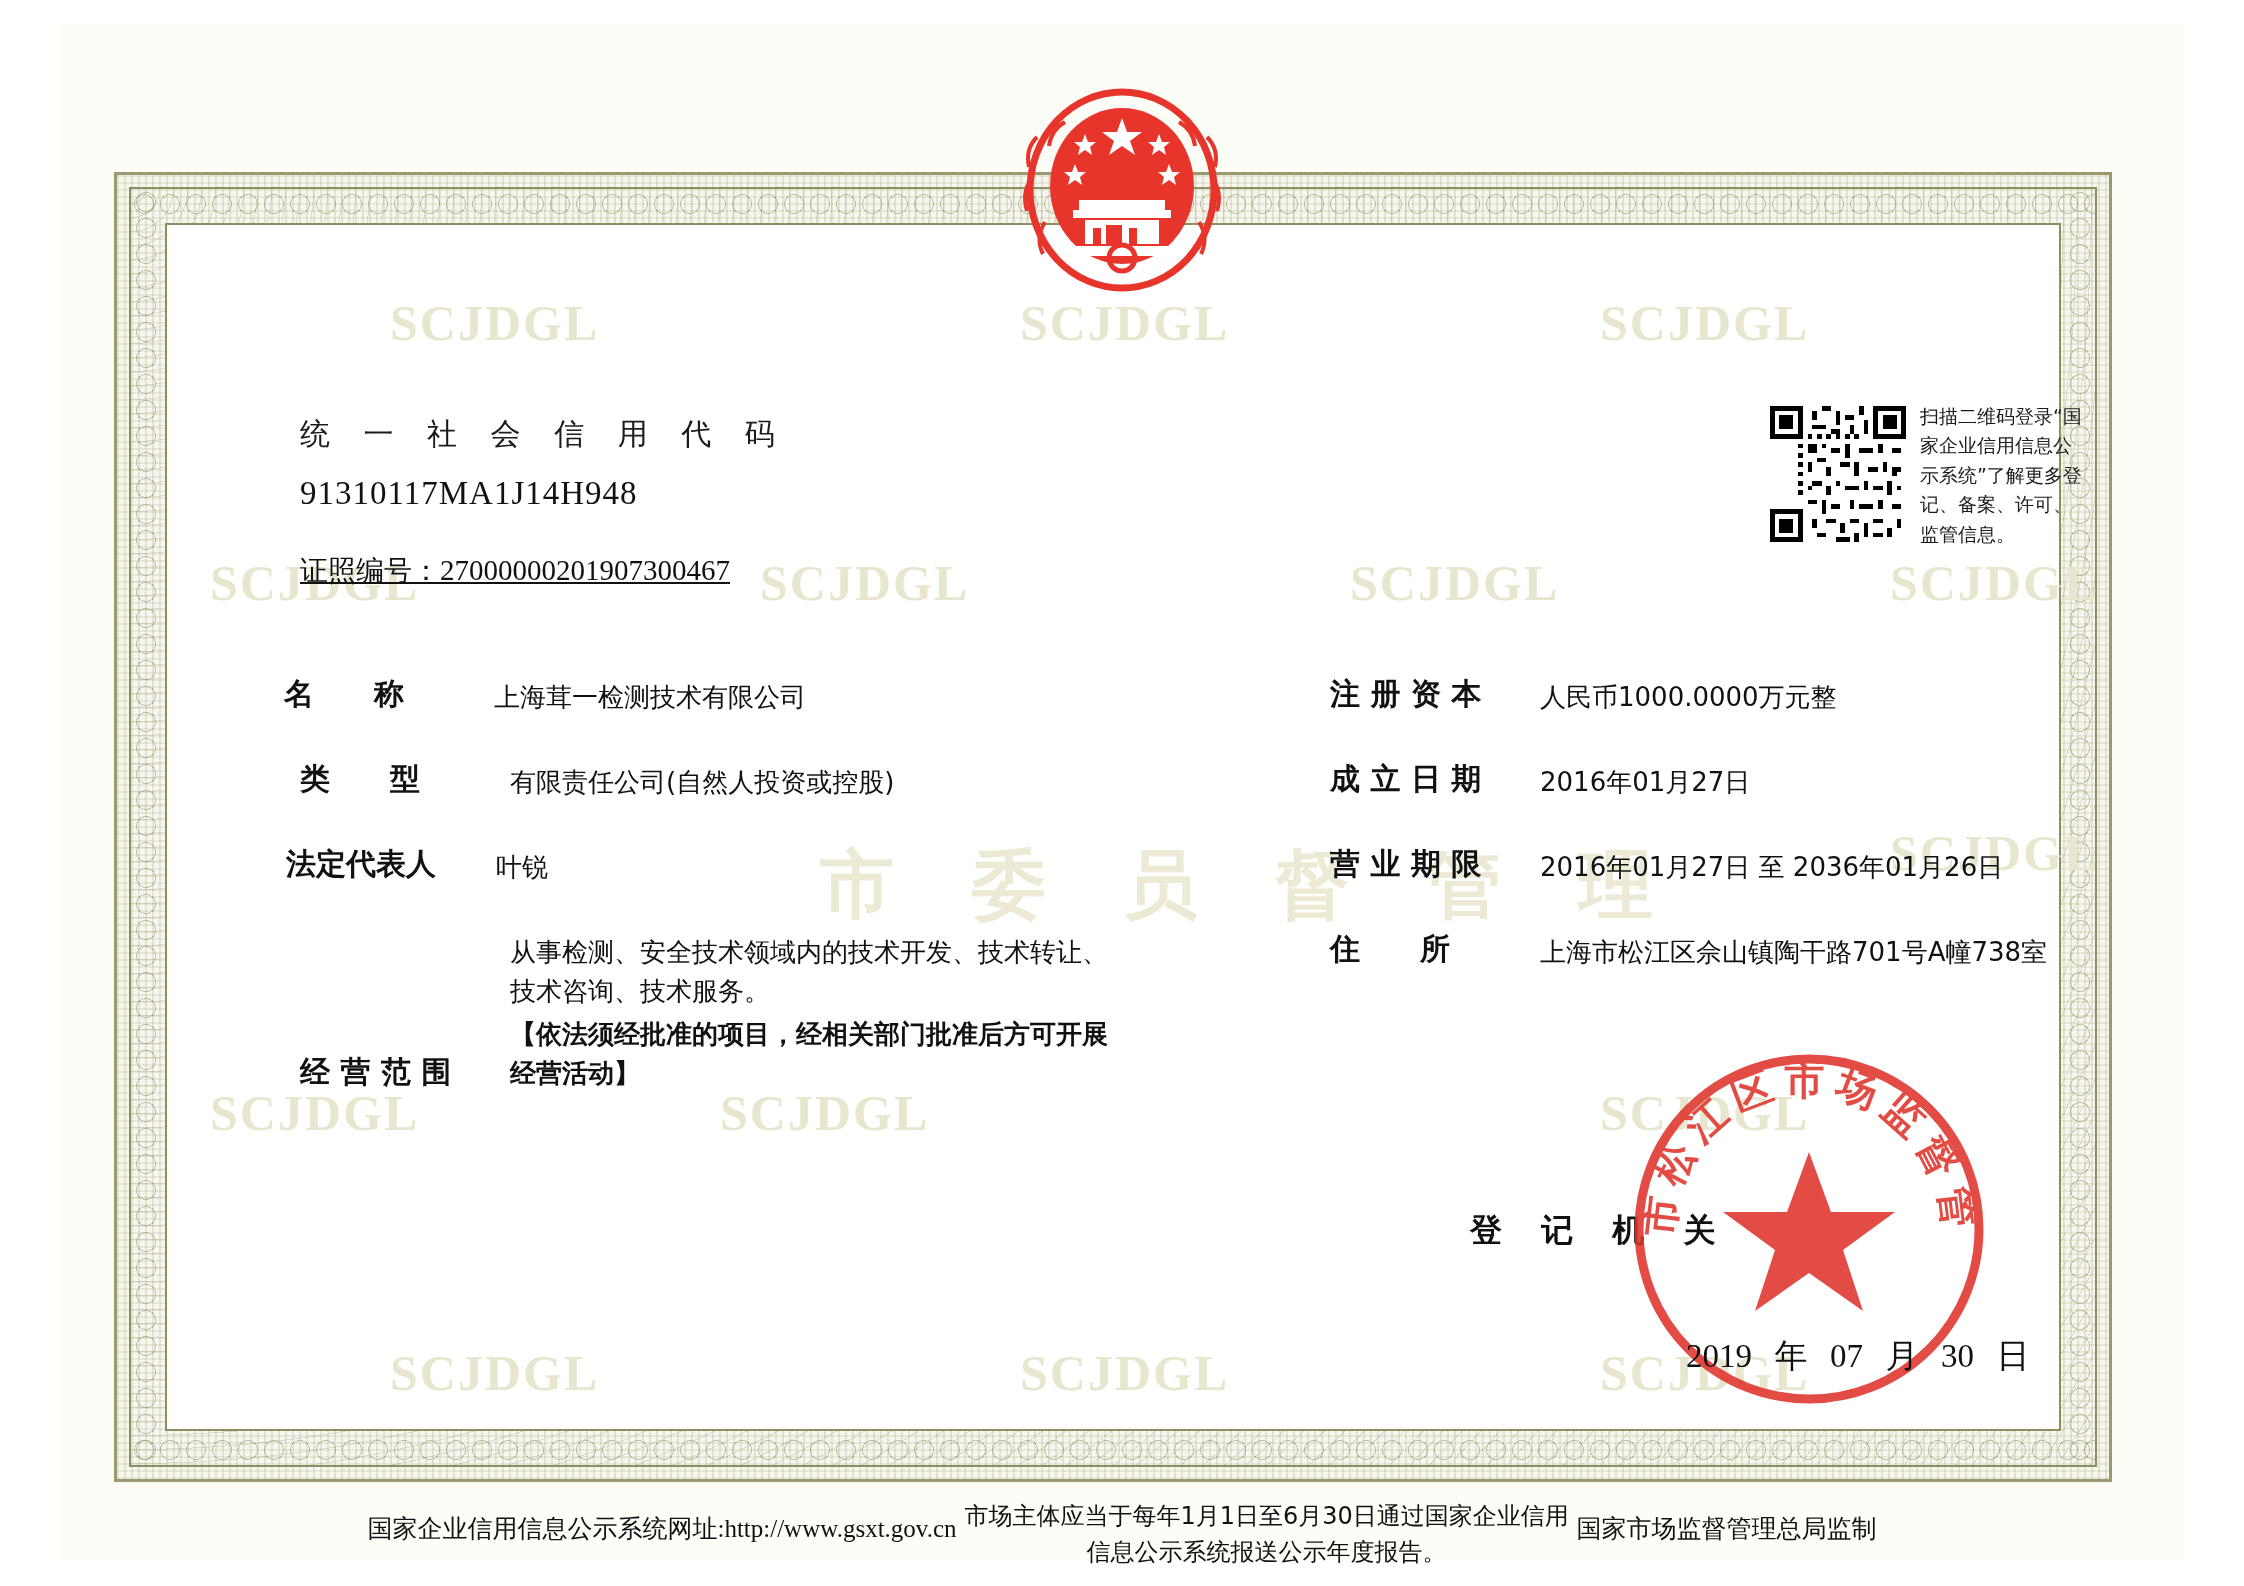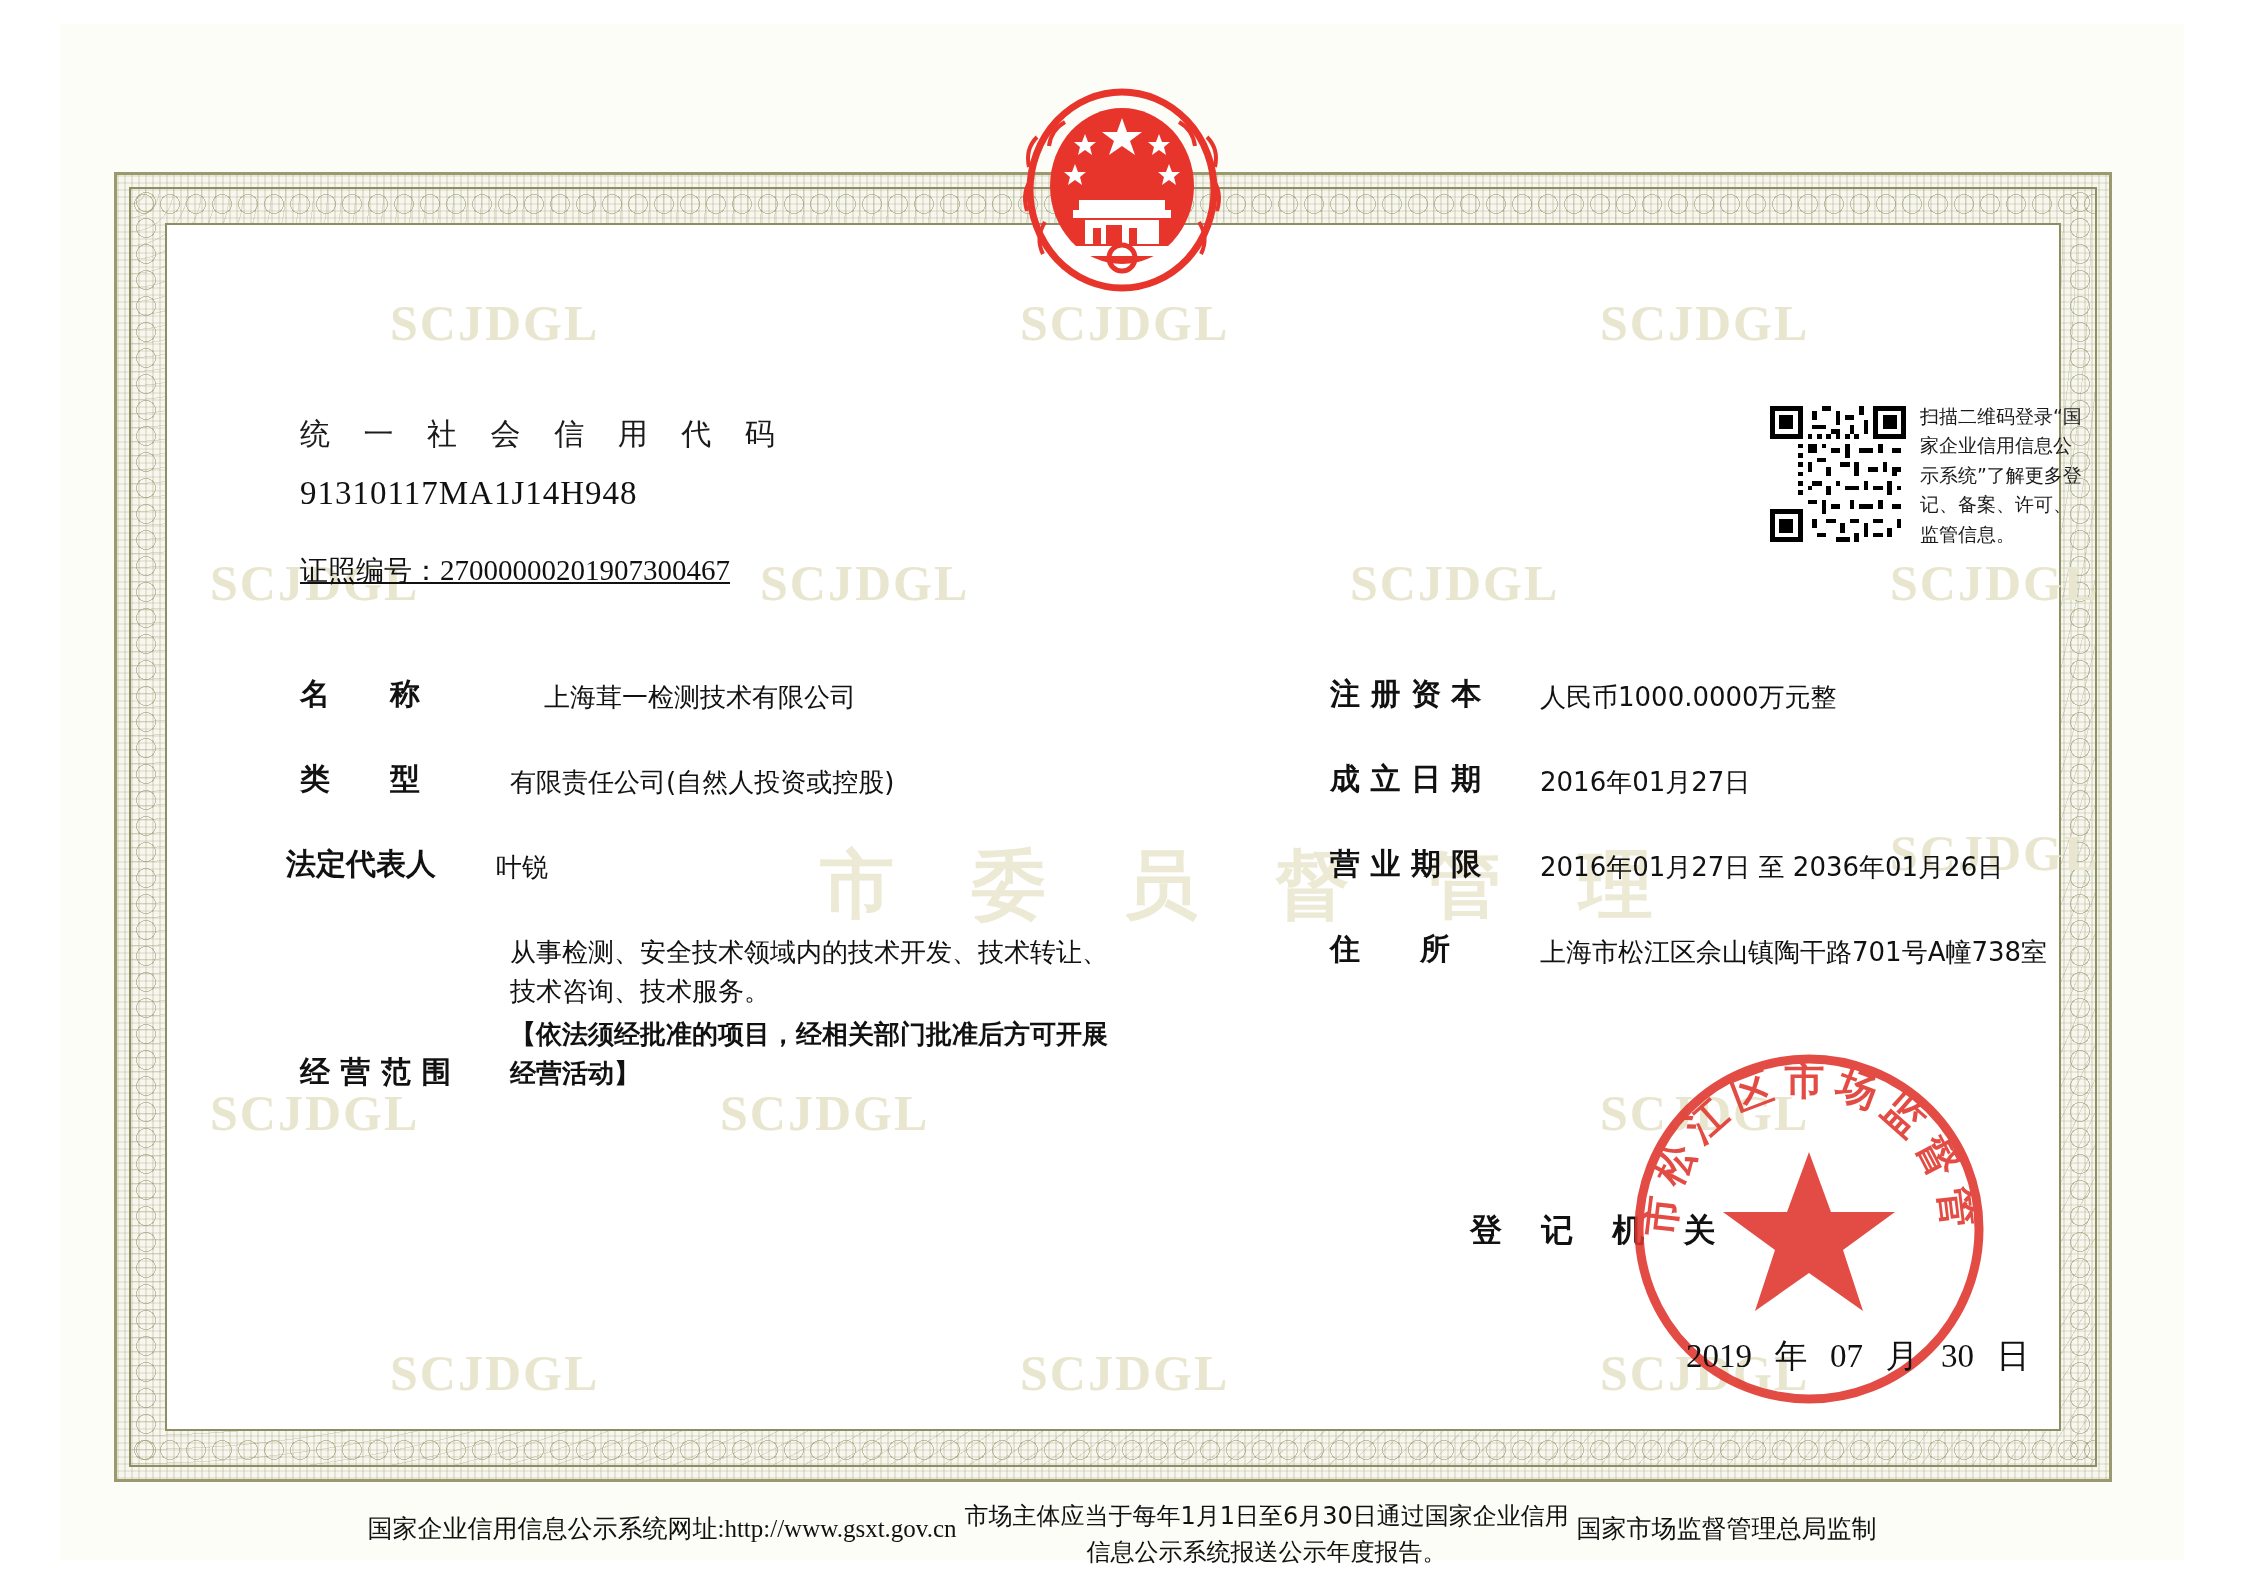--- a/index.html
+++ b/index.html
@@ -173,21 +173,21 @@
     font-size:30px;color:#111;font-weight:bold;
     width:210px;flex:0 0 210px;
     display:flex;justify-content:space-between;
   }
   .f-value{
     font-family:"DejaVu Sans","Liberation Sans",sans-serif;
     font-size:26px;color:#111;line-height:1.5;
     padding-top:4px;
   }
 
-  #f-name{left:240px;top:650px;gap:34px;}
+  #f-name{left:224px;top:650px;}
   #f-type{left:240px;top:735px;}
   #f-legal{left:226px;top:820px;}
   #f-scope{left:240px;top:905px;width:820px;align-items:flex-end;}
   #f-scope .f-value{width:790px;}
   #scope-note{font-weight:bold;margin-top:4px;}
 
   #f-capital{left:1270px;top:650px;}
   #f-found{left:1270px;top:735px;}
   #f-term{left:1270px;top:820px;}
   #f-addr{left:1270px;top:905px;}

